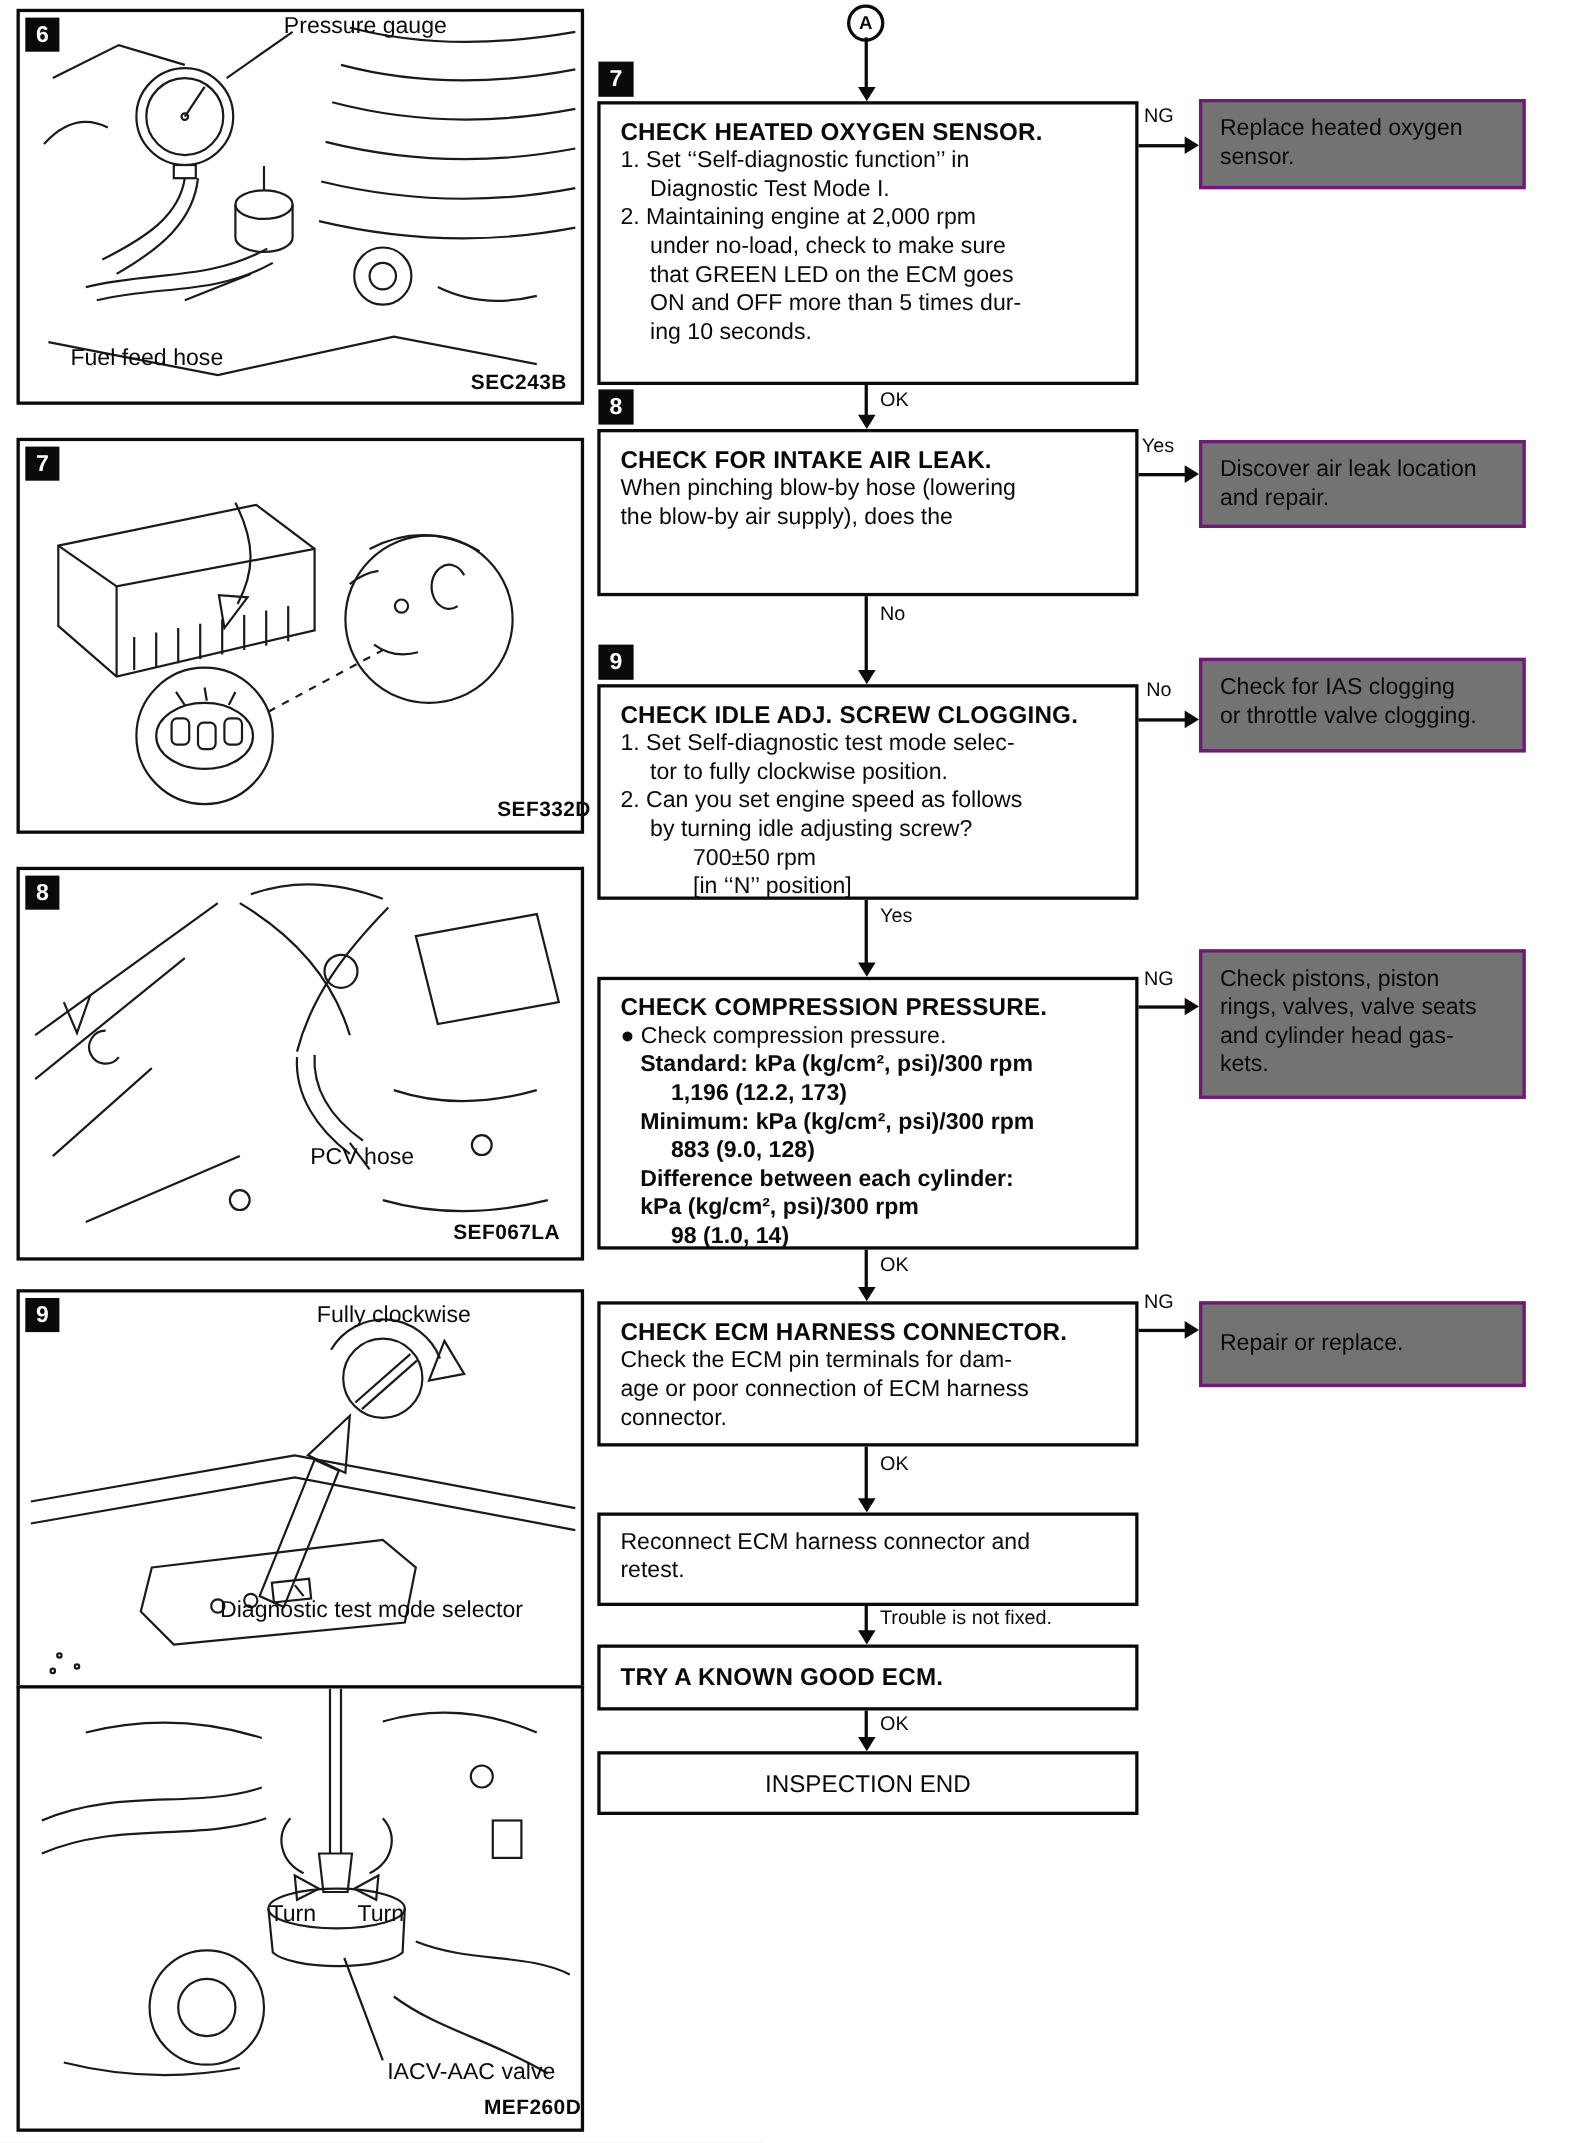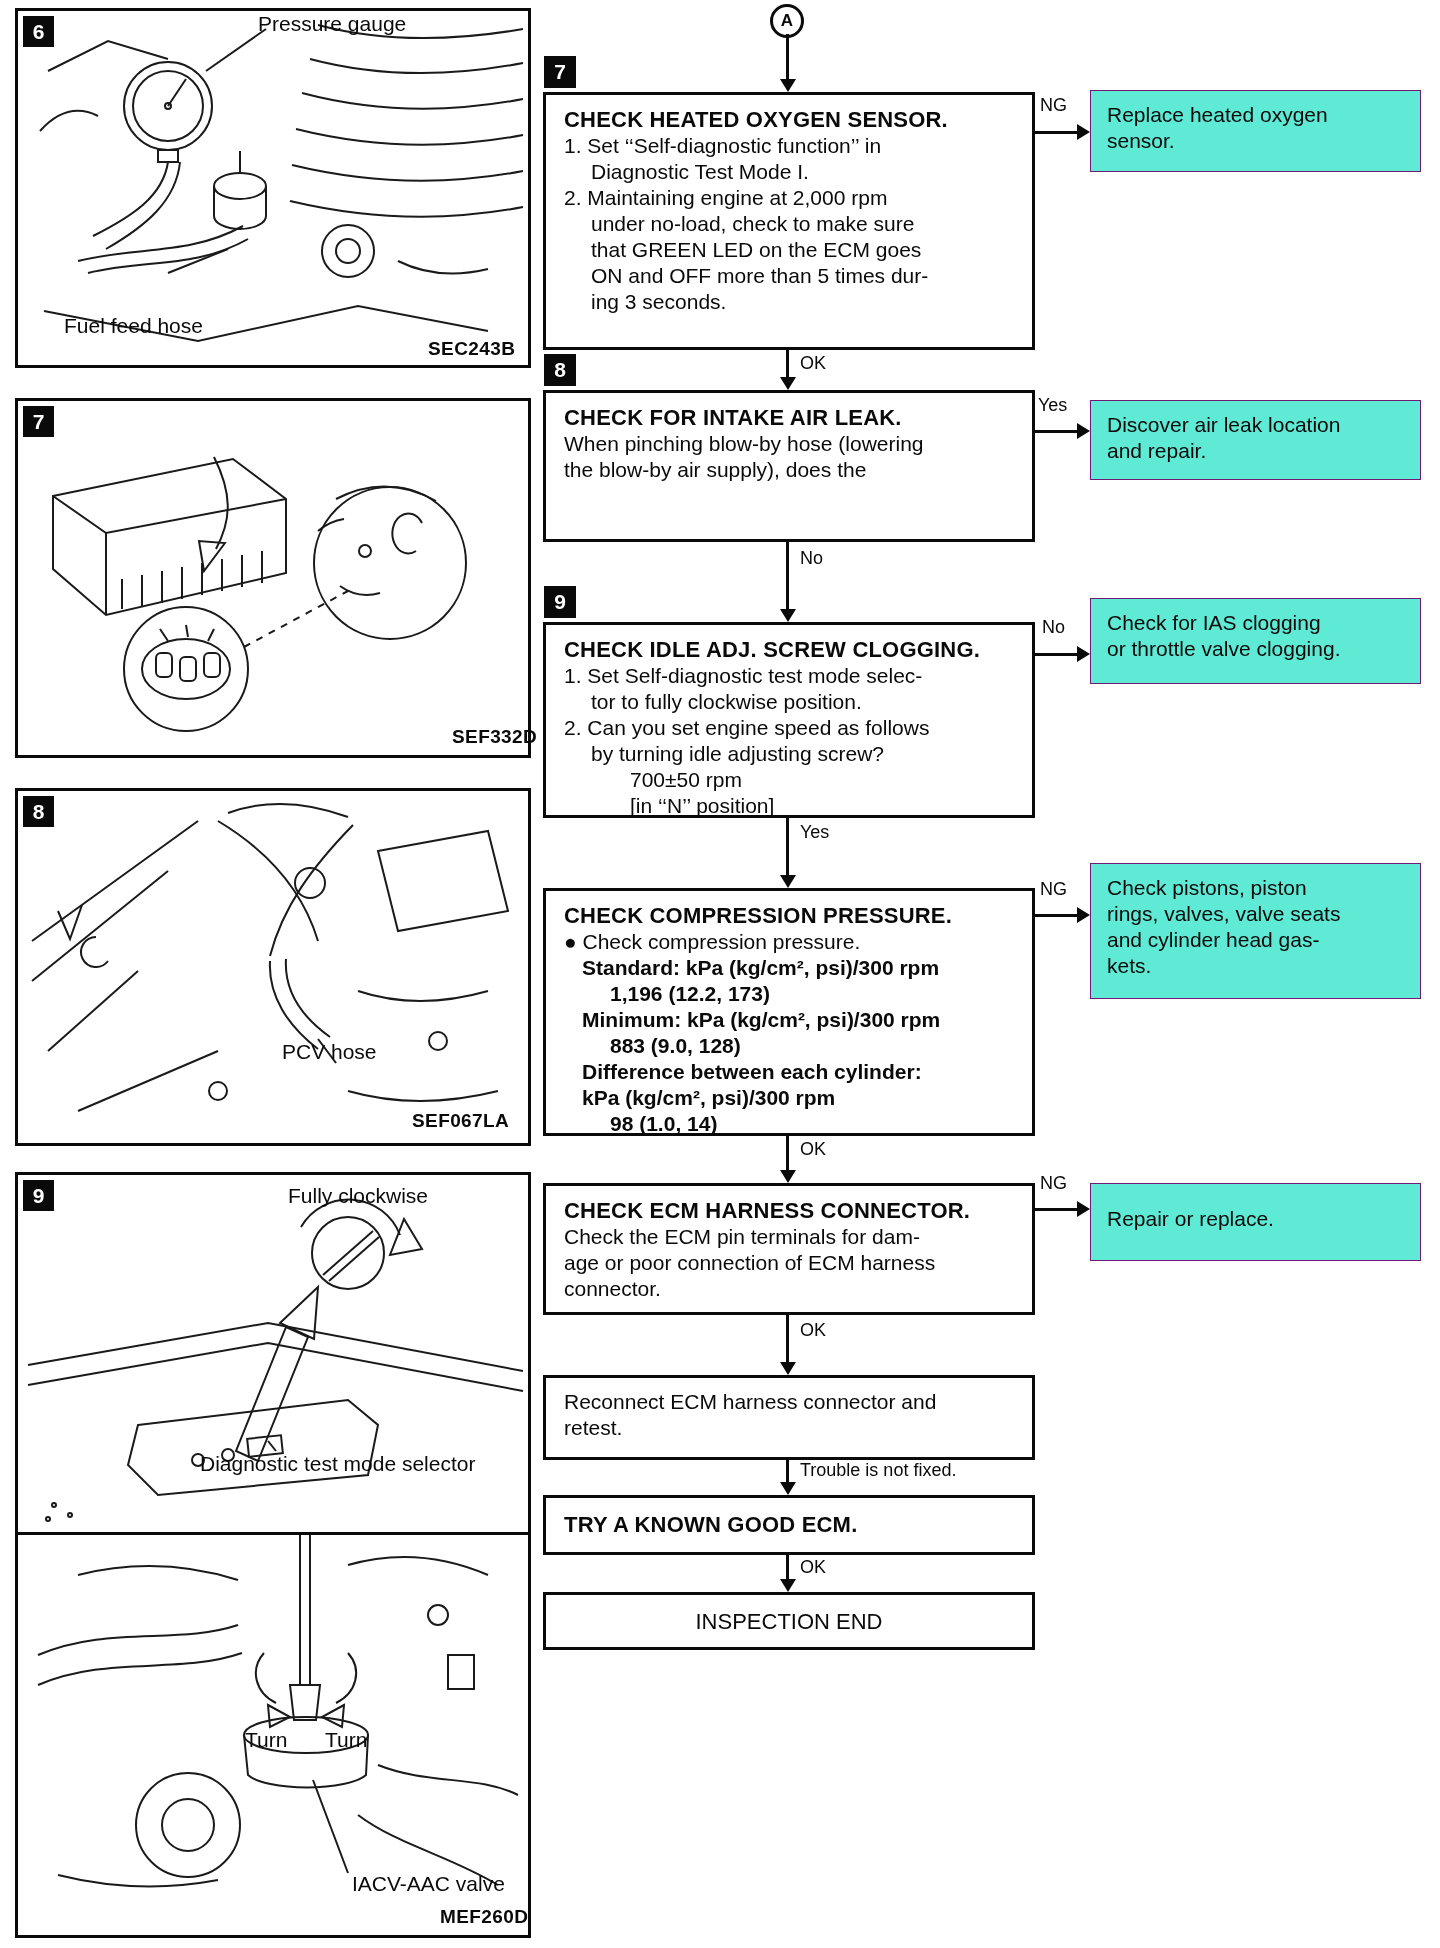--- a/index.html
+++ b/index.html
@@ -10,21 +10,21 @@
   .psq{position:absolute;left:5px;top:5px;width:31px;height:31px;background:#0a0a0a;color:#fff;
        font-weight:bold;font-size:21px;line-height:31px;text-align:center;}
   .art{position:absolute;left:0;top:0;}
   .art path,.art line,.art circle,.art ellipse,.art rect,.art polygon,.art polyline
       {stroke:#1a1a1a;stroke-width:2;fill:none;}
   .lbl{position:absolute;font-size:21px;white-space:nowrap;}
   .code{position:absolute;font-size:19px;font-weight:bold;letter-spacing:.4px;white-space:nowrap;}
   
   .fbox{position:absolute;left:543px;width:492px;border:3px solid #0a0a0a;background:#fff;
         box-sizing:border-box;padding:11px 12px 6px 18px;}
-  .rbox{position:absolute;left:1090px;width:331px;border:1px solid #701a75;background:#5eead4;
+  .rbox{position:absolute;left:1090px;width:297px;border:3px solid #701a75;background:#737373;
         box-sizing:border-box;padding:11px 10px 6px 16px;}
   .sq{position:absolute;width:32px;height:32px;background:#0a0a0a;color:#fff;font-weight:bold;
       font-size:21px;line-height:32px;text-align:center;}
   .t{font-weight:bold;font-size:22px;line-height:27px;letter-spacing:.2px;white-space:nowrap;}
   .ln{font-size:21px;line-height:26px;white-space:nowrap;}
   .b{font-weight:bold;}
   .i0{padding-left:27px;}  
   .i1{padding-left:18px;}  
   .i2{padding-left:46px;}  
   .i3{padding-left:66px;}  
@@ -202,21 +202,21 @@
 
   <div class="sq" style="left:544px;top:56px;">7</div>
   <div class="fbox" style="top:92px;height:258px;">
     <div class="t">CHECK HEATED OXYGEN SENSOR.</div>
     <div class="ln">1. Set ‘‘Self-diagnostic function’’ in</div>
     <div class="ln i0">Diagnostic Test Mode I.</div>
     <div class="ln">2. Maintaining engine at 2,000 rpm</div>
     <div class="ln i0">under no-load, check to make sure</div>
     <div class="ln i0">that GREEN LED on the ECM goes</div>
     <div class="ln i0">ON and OFF more than 5 times dur-</div>
-    <div class="ln i0">ing 3 seconds.</div>
+    <div class="ln i0">ing 10 seconds.</div>
   </div>
   <div class="hline" style="left:1035px;top:131px;width:44px;"></div>
   <div class="arrr" style="left:1077px;top:124px;"></div>
   <div class="edge" style="left:1040px;top:95px;">NG</div>
   <div class="rbox" style="top:90px;height:82px;">
     <div class="ln">Replace heated oxygen</div>
     <div class="ln">sensor.</div>
   </div>
   <div class="vline" style="left:786px;top:350px;height:30px;"></div>
   <div class="arrd" style="left:780px;top:377px;"></div>

